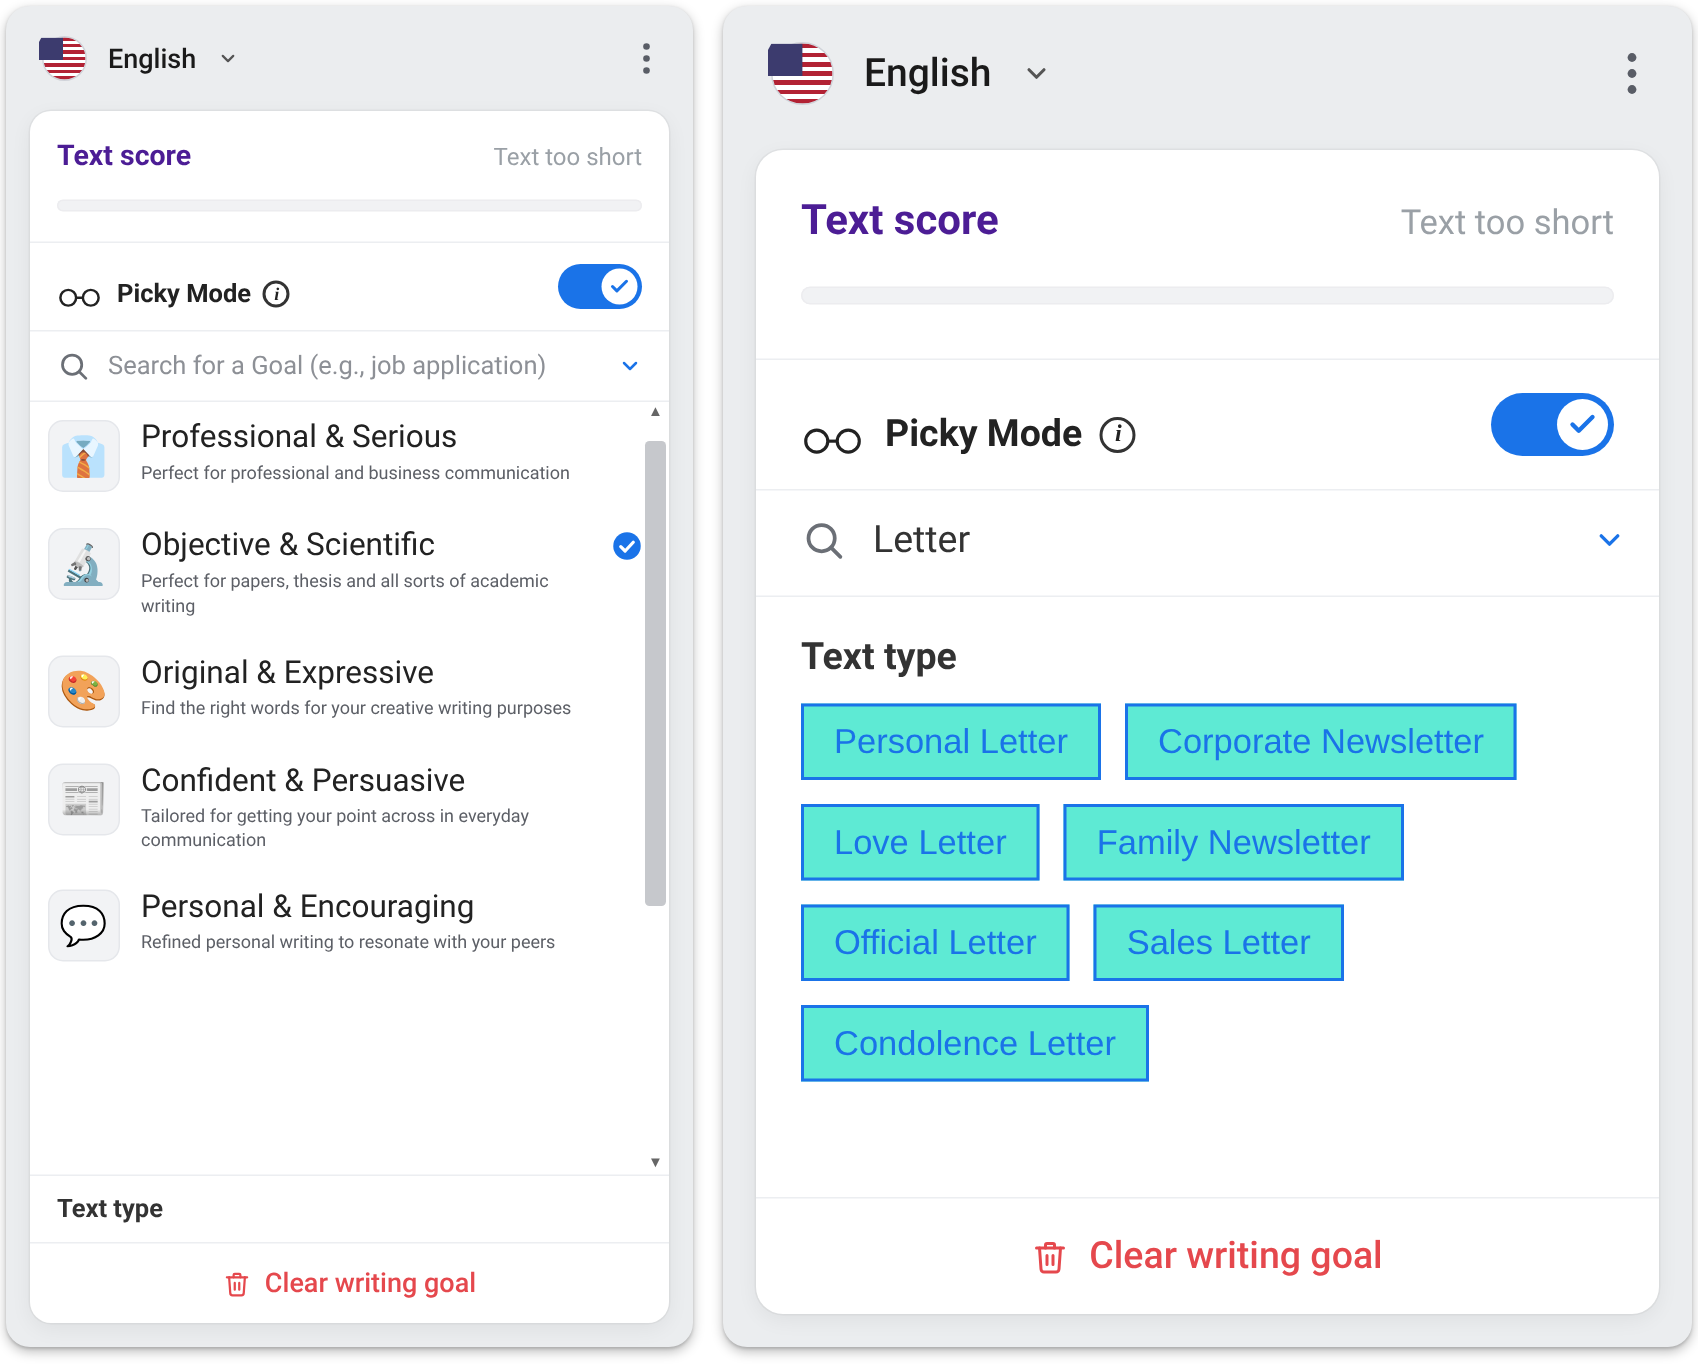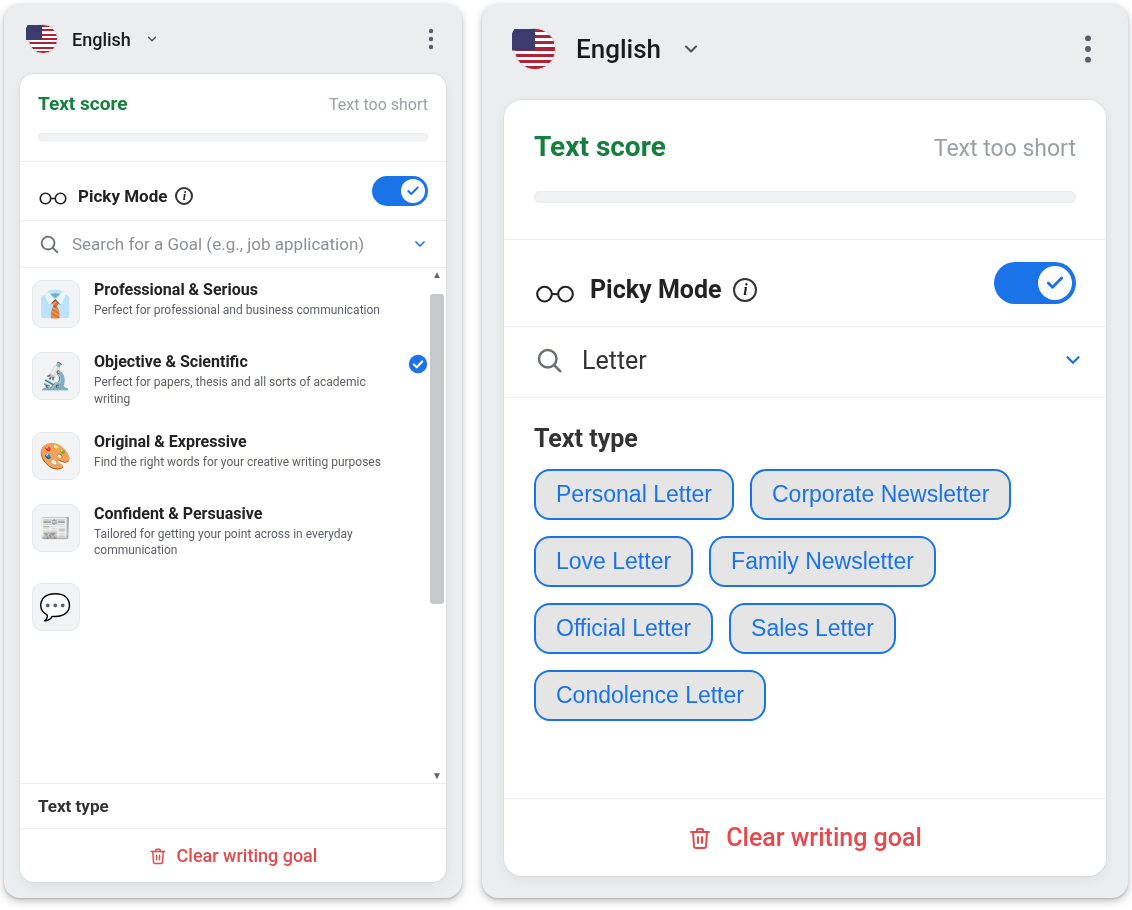--- a/index.html
+++ b/index.html
@@ -68,21 +68,21 @@
     flex: 1;
     display: flex;
     flex-direction: column;
     overflow: hidden;
     box-shadow: 0 0 0 1px rgba(0,0,0,0.04), 0 4px 14px rgba(0,0,0,0.06);
   }
   .panel-right .card { margin: 0 22px 22px 22px; border-radius: 18px;}
   .card-header { padding: 18px 18px 6px 18px; }
   .panel-right .card-header { padding: 30px 30px 8px 30px; }
   .score-row { display:flex; justify-content: space-between; align-items:baseline; }
-  .score-title { font-weight: 700; font-size: 19px; color:#15803d;}
+  .score-title { font-weight: 700; font-size: 19px; color:#4c1d95;}
   .panel-right .score-title { font-size: 28px; }
   .score-status { color:#9aa0a6; font-size:16px;}
   .panel-right .score-status { font-size:23px; }
   .progress {
     height: 8px; width:100%;
     background: #f1f2f4;
     border-radius: 99px;
     margin-top: 18px;
     box-shadow: inset 0 0 0 1px #ececef;
   }
@@ -138,41 +138,41 @@
   .goal-item + .goal-item { padding-top: 12px; }
   .goal-icon {
     width:48px; height:48px; flex-shrink:0;
     border-radius:10px;
     background:#f2f3f5;
     border:1px solid #e5e7eb;
     display:flex; align-items:center; justify-content:center;
     font-size:26px;
   }
   .goal-text { flex:1; }
-  .goal-title { font-weight:700; font-size:16px; margin-bottom:3px; color:#222;}
+  .goal-title { font-weight:400; font-size:21px; margin-bottom:3px; color:#222;}
   .goal-desc { font-size:12px; color:#5c5f66; line-height:1.4;}
   .goal-check { color:#1a73e8; margin-top:2px;}
   
   .scrollbar-track {
     position:absolute; right:2px; top:0; width:14px; height:100%;
     display:flex; flex-direction:column; align-items:center;
   }
   .scroll-arrow { font-size:10px; color:#666; height:14px; line-height:14px; cursor:pointer;}
   .scroll-thumb { width:14px; background:#c6c8cc; border-radius:3px; flex:0 0 auto; cursor:pointer;}
   .scroll-gap { flex:1; }
   
   .texttype-head {
     padding: 12px 18px; font-weight:700; font-size:17px; color:#333; border-top:1px solid #eceef1;
   }
   
   .section-title { font-weight:700; font-size:25px; color:#333; padding: 26px 30px 16px 30px;}
   .chip-wrap { display:flex; flex-wrap:wrap; gap:16px; padding: 0 30px 26px 30px;}
   .chip {
-    border:2px solid #1a73e8; color:#1a73e8; border-radius:16px;
-    padding:10px 20px; font-size:23px; cursor:pointer; background:#e5e5e5;
+    border:2px solid #1a73e8; color:#1a73e8; border-radius:0;
+    padding:10px 20px; font-size:23px; cursor:pointer; background:#5eead4;
   }
   
   .footer-clear {
     border-top:1px solid #eceef1;
     padding: 16px;
     display:flex; justify-content:center; align-items:center; gap:10px;
     color:#e5484d; font-weight:500; font-size:18px; cursor:pointer;
   }
   .panel-right .footer-clear { padding: 24px; font-size:25px; gap:14px;}
   .glasses-icon svg, .search-icon svg, .goal-check svg, .chev-down svg, .trash-icon svg { display:block; }
@@ -290,20 +290,24 @@
             </div>
           <div class="goal-text">
             <div class="goal-title">Confident &amp; Persuasive</div>
             <div class="goal-desc">Tailored for getting your point across in everyday communication</div>
           </div>
         </div>
         <div class="goal-item">
           <div class="goal-icon">
               <span>💬</span>
             </div>
+          <div class="goal-text">
+            <div class="goal-title">Personal &amp; Encouraging</div>
+            <div class="goal-desc">Refined personal writing to resonate with your peers</div>
+          </div>
         </div>
       </div>
       <div class="scrollbar-track">
         <div class="scroll-arrow">▲</div>
         <div style="height:12px"></div>
         <div class="scroll-thumb" style="height:310px"></div>
         <div class="scroll-gap"></div>
         <div class="scroll-arrow">▼</div>
       </div>
     </div>

